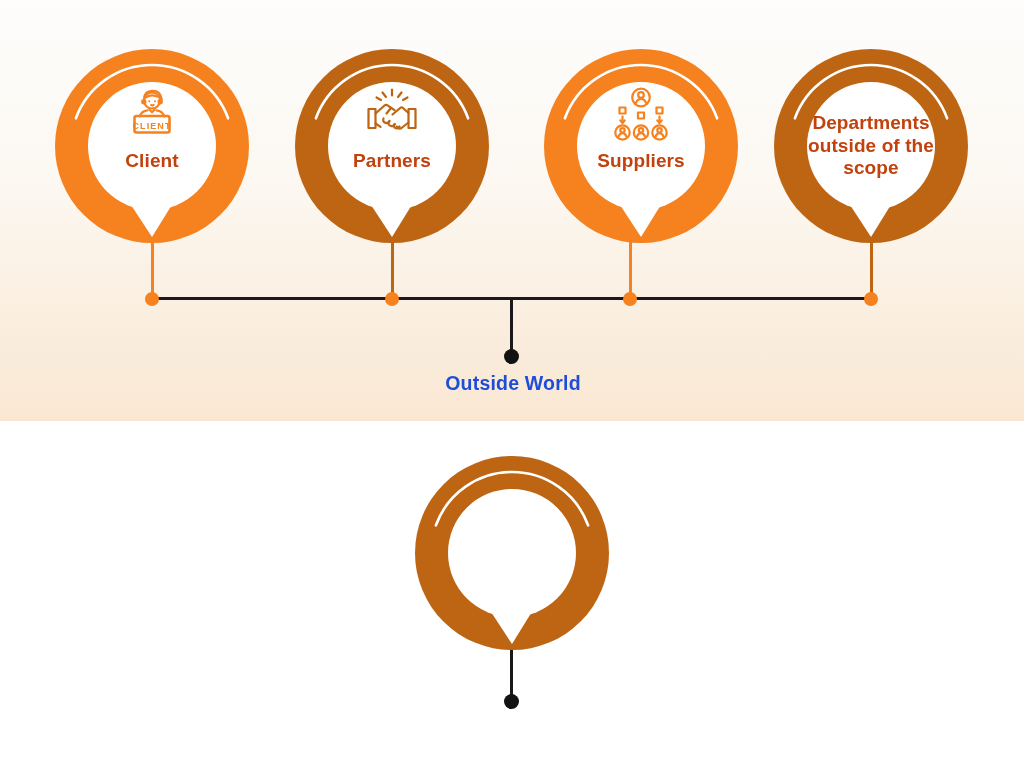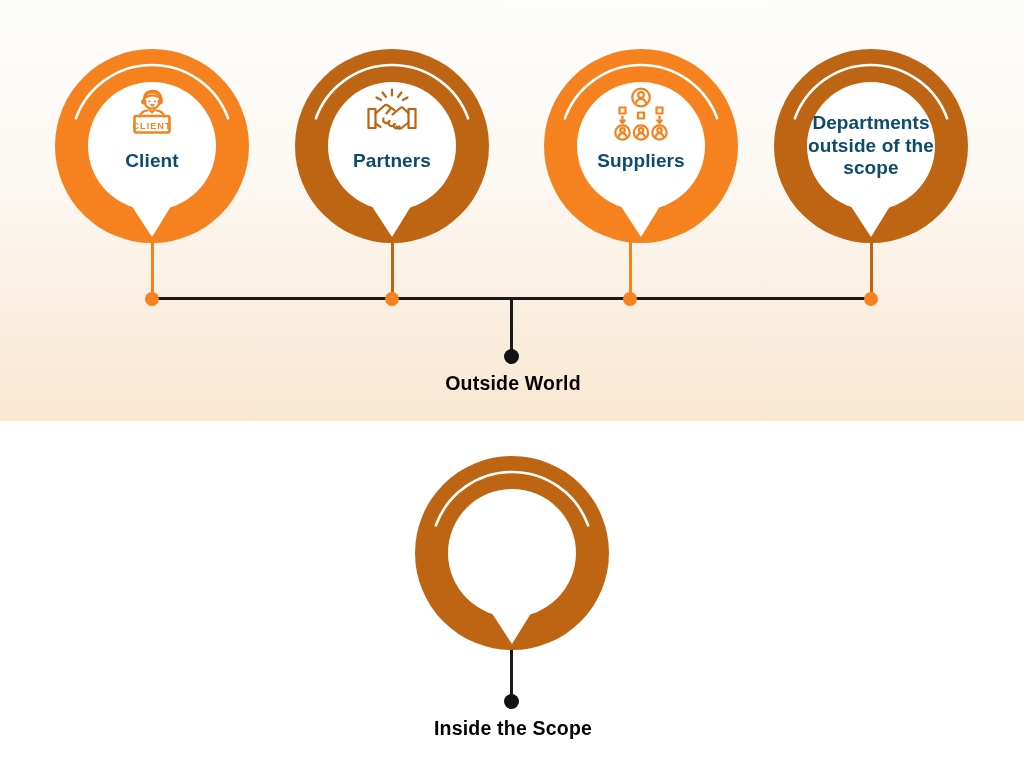--- a/index.html
+++ b/index.html
@@ -21,32 +21,32 @@
   .bubble-content{
     position:absolute;left:36px;top:36px;width:128px;height:128px;
     box-sizing:border-box;padding-top:5px;
     display:flex;flex-direction:column;align-items:center;justify-content:flex-start;
     text-align:center;
   }
   .bubble-content.no-icon{justify-content:center;padding-top:0;}
   .node-icon{width:56px;height:56px;margin-bottom:7px;flex:0 0 auto;}
   .node-icon svg{width:100%;height:100%;display:block;}
   .node-label{
-    font-weight:bold;font-size:19px;line-height:1.2;color:#0c4a6e;letter-spacing:.1px;
+    font-weight:bold;font-size:19px;line-height:1.2;color:#c2410c;letter-spacing:.1px;
   }
   .node-label.wrap{max-width:126px;}
 
   .stub{position:absolute;width:3px;}
   .hline{position:absolute;height:3px;background:#191919;}
   .vline-black{position:absolute;width:3px;background:#191919;}
   .dot{position:absolute;width:14px;height:14px;border-radius:50%;background:#F5821F;}
   .dot-black{position:absolute;width:15px;height:15px;border-radius:50%;background:#121212;}
   .group-label{
     position:absolute;transform:translateX(-50%);
-    font-weight:bold;font-size:19.5px;color:#000000;white-space:nowrap;letter-spacing:.2px;
+    font-weight:bold;font-size:19.5px;color:#1d4ed8;white-space:nowrap;letter-spacing:.2px;
   }
   .icon-stroke{fill:none;stroke:currentColor;stroke-width:2.2;stroke-linecap:round;stroke-linejoin:round;}
 </style>
 </head>
 <body>
 
 <div class="canvas">
   <div class="grad-band"></div>
 
   <div class="stub bg-orange" style="left:150.5px;top:234px;height:66px;"></div>
@@ -173,21 +173,20 @@
       <circle cx="100" cy="100" r="64" fill="#ffffff"></circle>
       <path d="M66 139 L100 191 L134 136 Z" fill="#ffffff"></path>
     </svg>
     <div class="bubble-content no-icon">
       <div class="node-label wrap">Departments outside of the scope</div>
     </div>
   </div>
 
   <div class="vline-black" style="left:510px;top:641px;height:60px;"></div>
   <div class="dot-black" style="left:504px;top:694px;"></div>
-  <div class="group-label" style="left:513px;top:717px;">Inside the Scope</div>
 
   <div class="bubble c-brown" style="left:412px;top:453px;">
     <svg class="bubble-svg" viewBox="0 0 200 200">
       <circle cx="100" cy="100" r="97" fill="currentColor"></circle>
       <path d="M 23.9 72.3 A 81 81 0 0 1 176.1 72.3" fill="none" stroke="#ffffff" stroke-width="2.6" stroke-linecap="round"></path>
       <circle cx="100" cy="100" r="64" fill="#ffffff"></circle>
       <path d="M66 139 L100 191 L134 136 Z" fill="#ffffff"></path>
     </svg>
   </div>
 </div>

